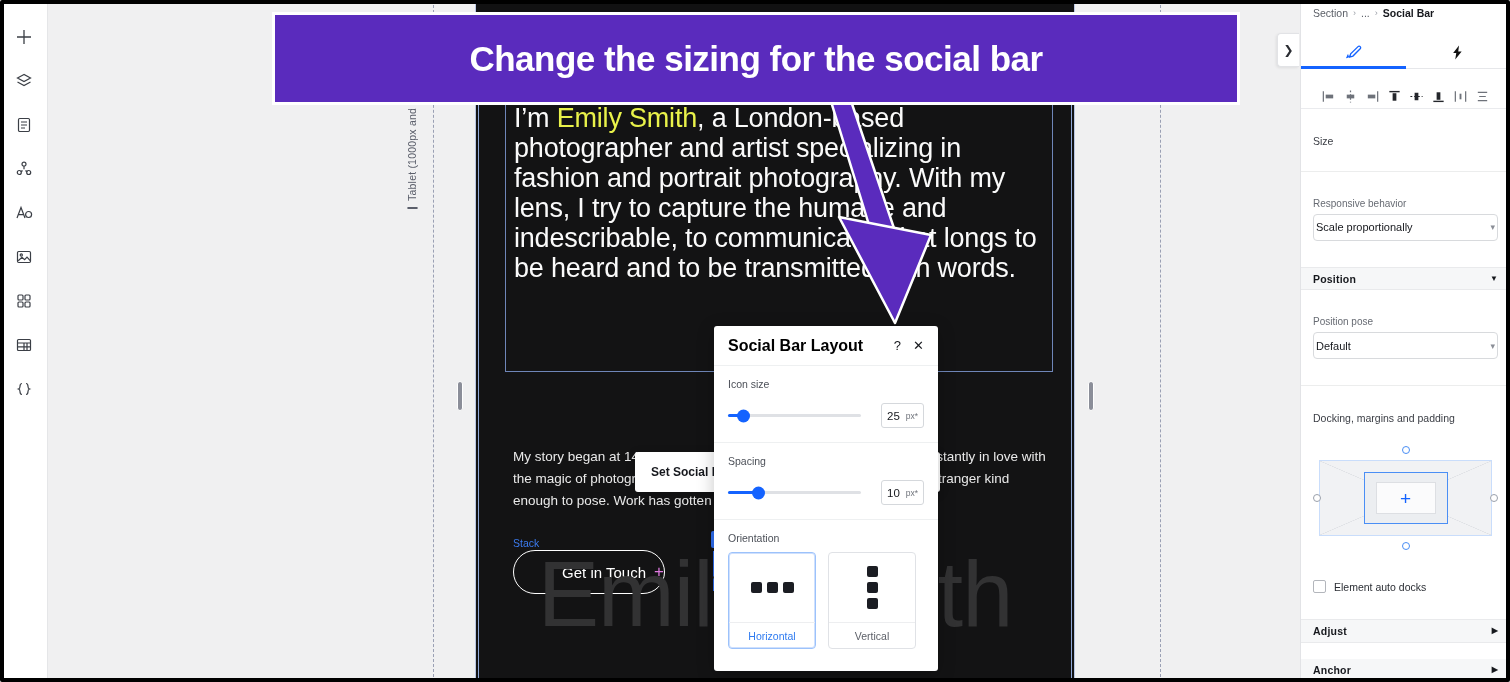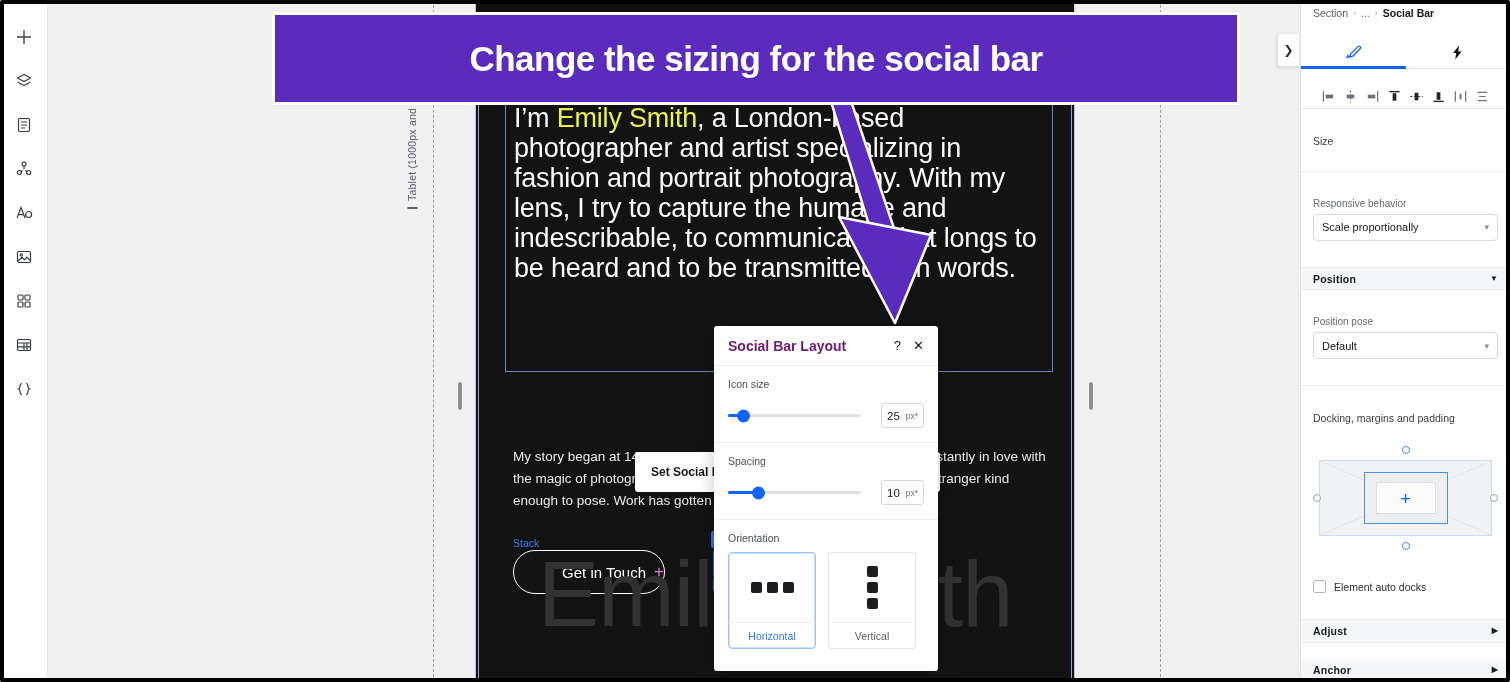--- a/index.html
+++ b/index.html
@@ -246,21 +246,21 @@
     font-size: 10.5px; color: #3a3d44;
   }
   .field { padding: 0 12px 10px; }
   .field-label {
     font-size: 10px; color: #676b73; margin-bottom: 5px;
   }
   .select {
     height: 27px; width: 100%;
     border: 1px solid #d8dadd; border-radius: 4px;
     display: flex; align-items: center; justify-content: space-between;
-    padding: 0 8px;
+    padding: 0 2px;
     font-size: 11px; color: #16181d;
     background: #fff;
   }
   .select .cv { color: #8a8e96; font-size: 9px; }
   .divider { height: 1px; background: #eceded; }
 
   .sec-header {
     height: 29px; padding: 0 12px;
     display: flex; align-items: center; justify-content: space-between;
     background: #f6f7f8;
@@ -339,21 +339,21 @@
     border-radius: 3px;
     box-shadow: 0 4px 18px rgba(0,0,0,.22);
     z-index: 9;
     overflow: hidden;
   }
   .dlg-head {
     height: 40px; padding: 0 14px;
     display: flex; align-items: center; justify-content: space-between;
     border-bottom: 1px solid #eef0f1;
   }
-  .dlg-title { font-size: 14px; font-weight: bold; color: #701a75; }
+  .dlg-title { font-size: 16px; font-weight: bold; color: #000000; }
   .dlg-actions { display: flex; align-items: center; gap: 12px; color: #16181d; }
   .dlg-actions span { font-size: 13px; cursor: pointer; }
   .dlg-block { padding: 12px 14px 14px; border-bottom: 1px solid #eef0f1; }
   .dlg-block-label { font-size: 10.5px; color: #4c5058; margin-bottom: 13px; }
   .slider-row { display: flex; align-items: center; gap: 20px; }
   .track {
     position: relative; flex: 1; height: 3px;
     background: #dfe1e5; border-radius: 2px;
   }
   .track .fill {

